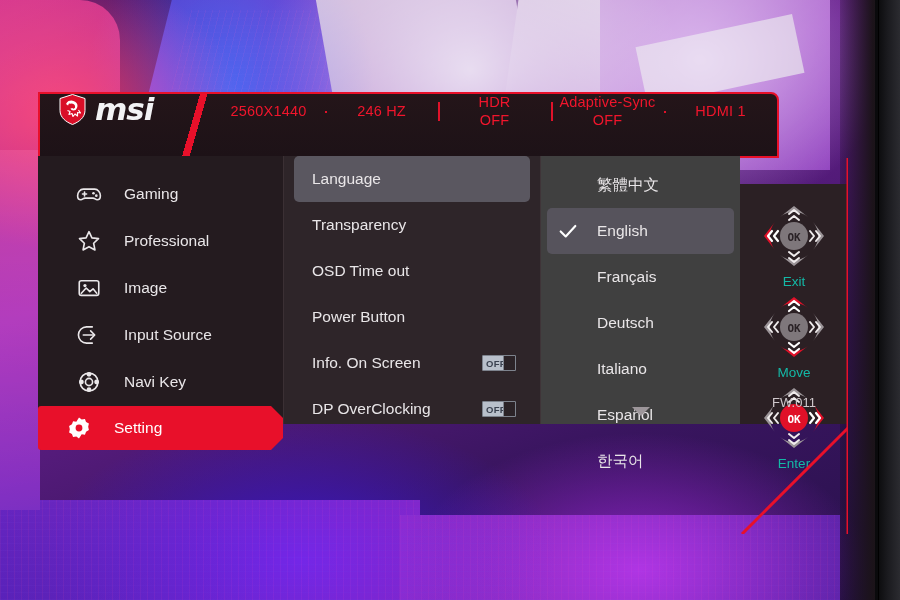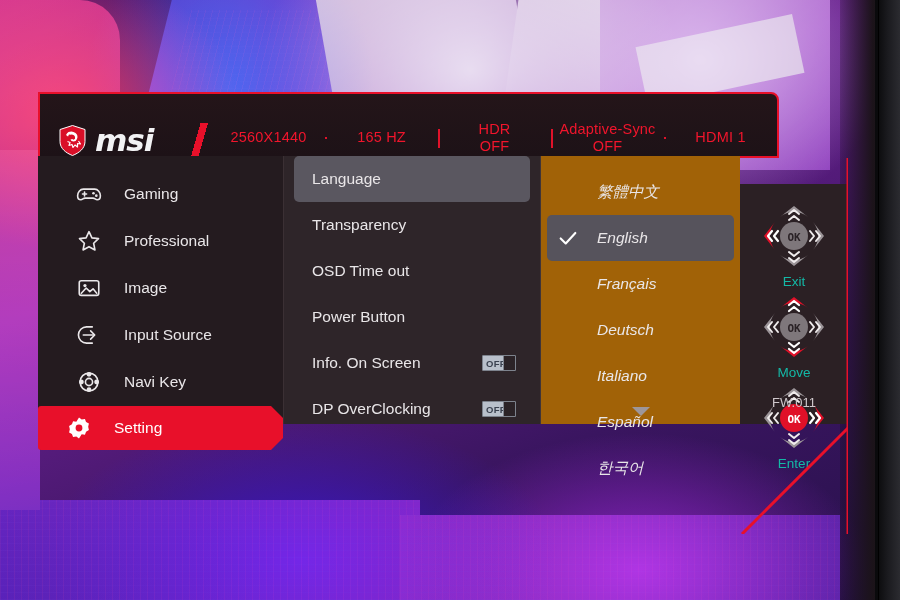--- a/index.html
+++ b/index.html
@@ -49,21 +49,21 @@
   #osd { position:absolute; left:38px; top:92px; width:810px; height:442px; }
 
   
   .osd-header {
     position:absolute; left:0; top:0; width:741px; height:66px;
     background:linear-gradient(180deg,#241519 0%, #1d1217 100%);
     border:2px solid #e8102a;
     border-top-right-radius:8px;
     border-bottom-right-radius:0;
     clip-path:polygon(0 0, 810px 0, 810px 66px, 0 66px);
-    display:flex; align-items:flex-end;
+    display:flex; align-items:flex-start;
   }
   .hdr-logo {
     width:172px; display:flex; align-items:center; gap:9px; padding-left:19px;
     position:relative;
   }
   .hdr-slash {
     position:absolute; right:-2px; top:-2px; width:42px; height:70px;
     background:linear-gradient(106deg, transparent 0 46%, #e8102a 46% 58%, transparent 58% 100%);
   }
   .msi-shield { width:27px; height:31px; flex:0 0 auto; }
@@ -128,23 +128,22 @@
     color:#3b4250; font-size:9.5px; font-weight:bold; letter-spacing:.3px;
     padding-left:3px;
   }
   .toggle .knob {
     position:absolute; right:0; top:0; bottom:0; width:12px;
     background:#2b2327; border-left:1px solid #7d838d;
   }
 
   
   .listcol {
-    width:200px; background:#a16207; position:relative; padding-top:13px;
+    width:200px; background:#404040; position:relative; padding-top:6px;
     border-left:1px solid #3f3438;
-    font-style:italic;
   }
   .lang-item {
     height:46px; margin:0 6px; display:flex; align-items:center;
     color:#e9e6e8; font-size:15.5px; border-radius:5px; padding-left:10px;
   }
   .lang-item .lbl { margin-left:40px; }
   .lang-item.sel { background:#56535c; }
   .lang-item.sel .lbl { margin-left:18px; }
   .check { width:22px; height:22px; flex:0 0 auto; }
   .scroll-arrow {
@@ -200,21 +199,21 @@
         <circle cx="21" cy="21" r="2" fill="#d90f28"></circle>
       </svg>
       <span class="msi-word">msi</span>
       <div class="hdr-slash"></div>
     </div>
     <div class="hdr-items">
       <div class="hdr-item">
         <span>2560X1440</span>
       </div>
       <div class="hdr-item">
-        <span>165 HZ</span>
+        <span>246 HZ</span>
       </div>
       <div class="hdr-item">
         <span>HDR</span>
         <span class="sub">OFF</span>
       </div>
       <div class="hdr-item">
         <span>Adaptive-Sync</span>
         <span class="sub">OFF</span>
       </div>
       <div class="hdr-item">

